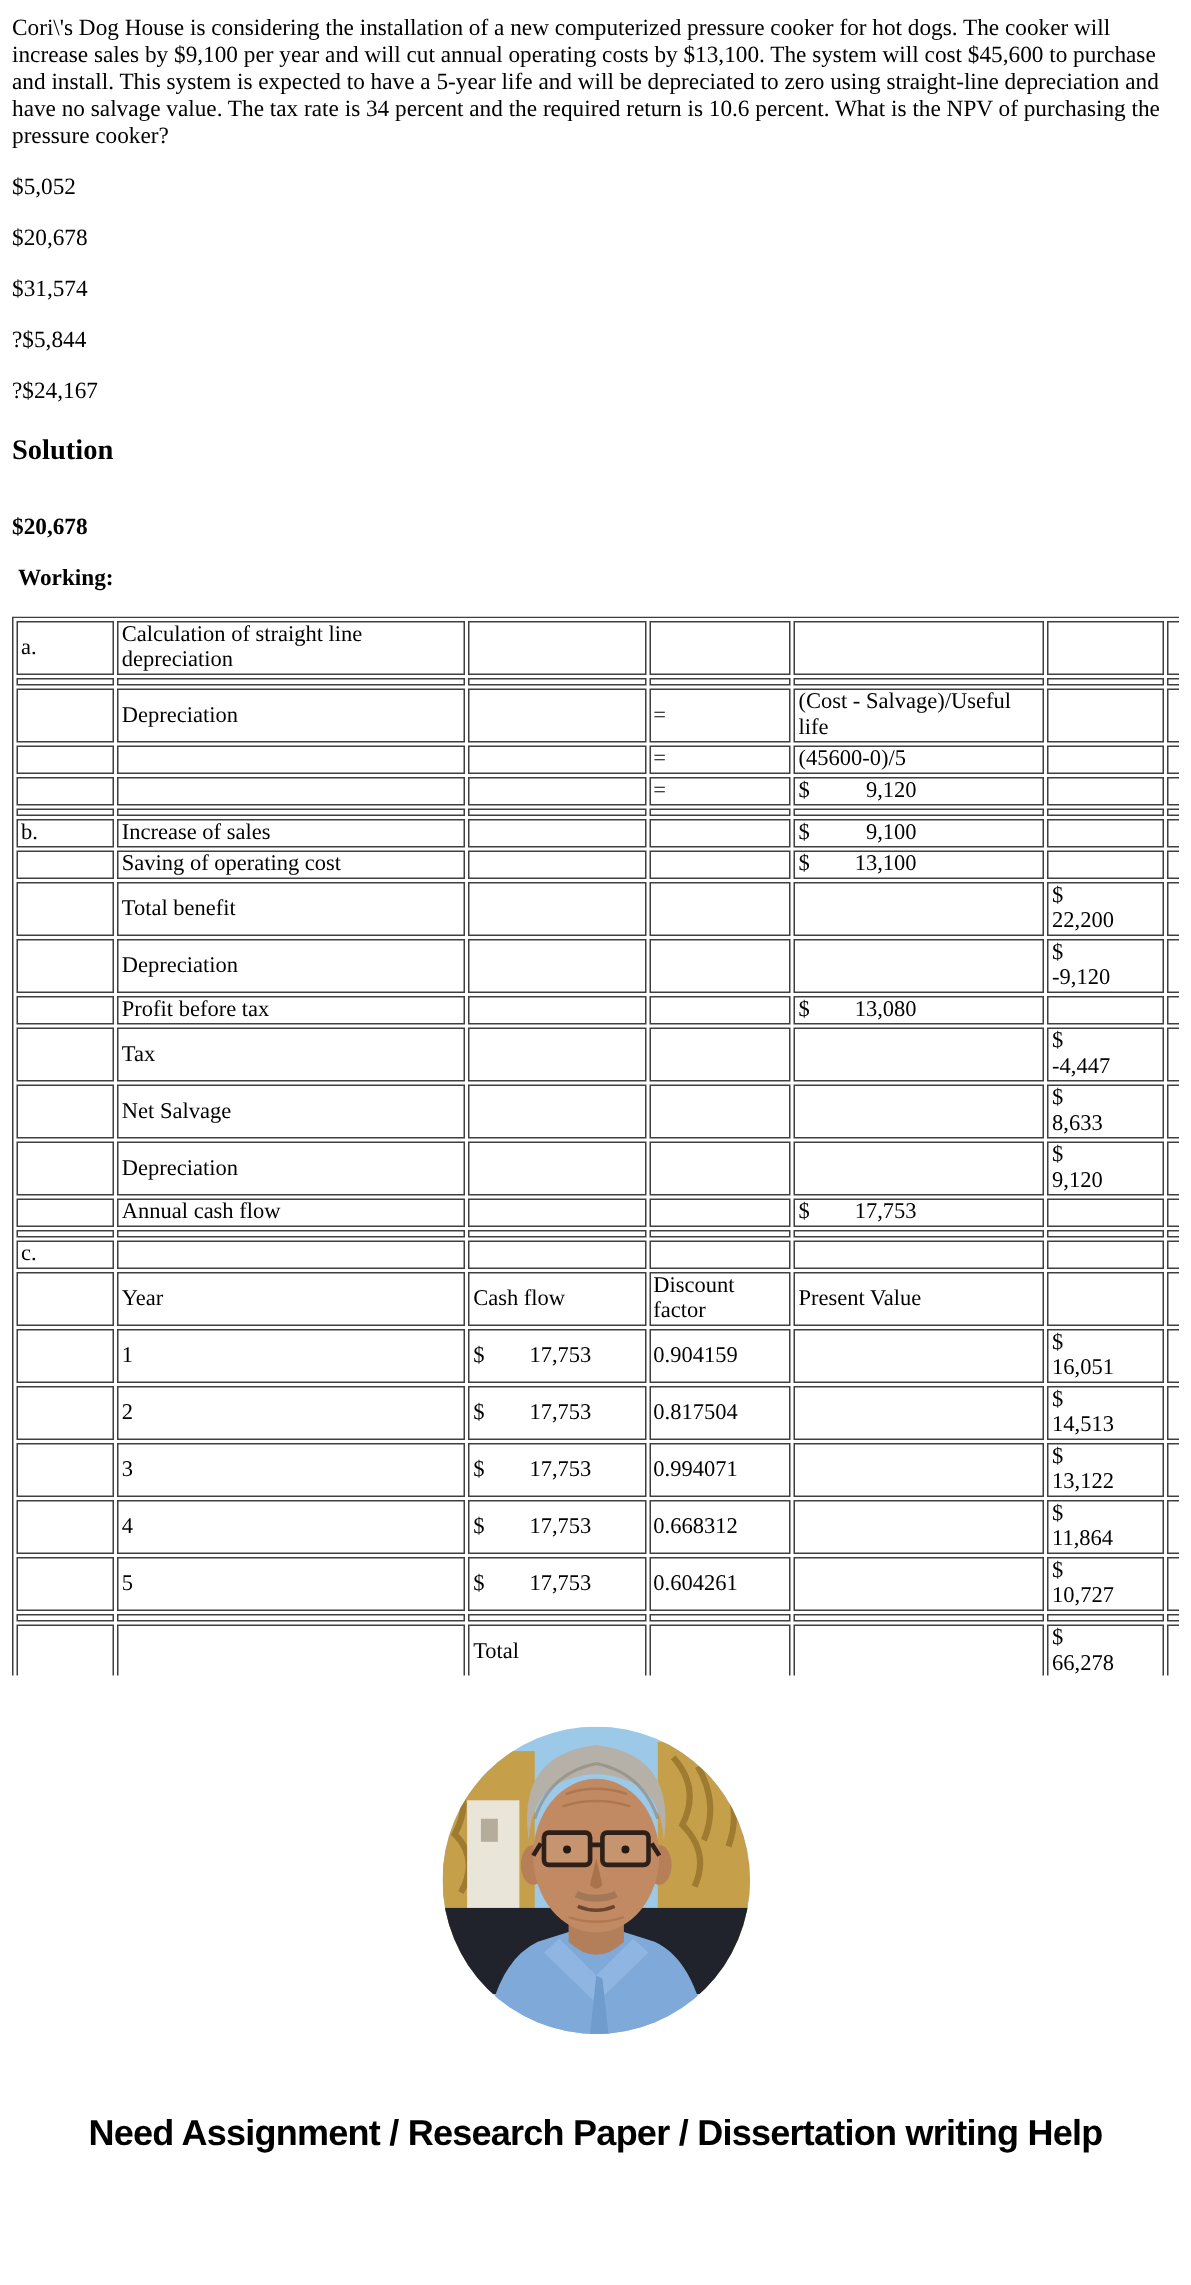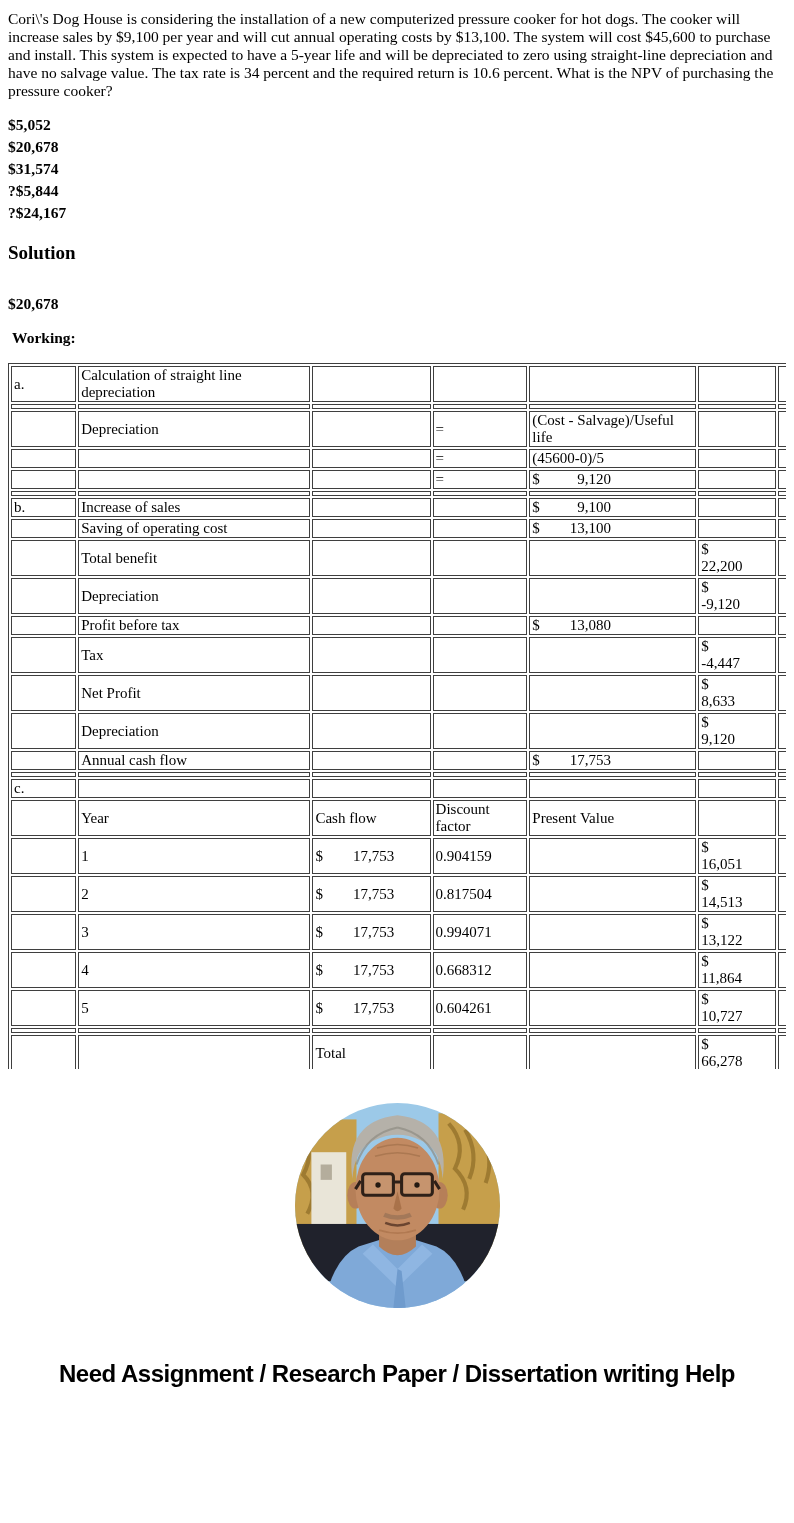--- a/index.html
+++ b/index.html
@@ -6,21 +6,21 @@
   body {
     margin: 8px;
     width: 778px;
     color: #000;
     font-family: "Liberation Serif", serif;
     font-size: 15.5px;
   }
 
   
   .question { margin: 2px 0 16px 0; line-height: 18px; }
-  .option   { margin: 4px 0; line-height: 18px; font-weight: bold; }
+  .option   { margin: 16px 0; line-height: 18px; }
 
   
   .solution-heading {
     font-size: 19px;
     font-weight: bold;
     margin: 20px 0 32px 0;
     line-height: 21px;
   }
   .answer  { font-weight: bold; margin: 16px 0; line-height: 18px; }
   .working { font-weight: bold; margin: 16px 4px; line-height: 18px; }
@@ -200,21 +200,21 @@
           <td>Tax</td>
           <td></td>
           <td></td>
           <td></td>
           <td>$
 -4,447</td>
           <td></td>
         </tr>
         <tr>
           <td></td>
-          <td>Net Profit</td>
+          <td>Net Salvage</td>
           <td></td>
           <td></td>
           <td></td>
           <td>$
 8,633</td>
           <td></td>
         </tr>
         <tr>
           <td></td>
           <td>Depreciation</td>

